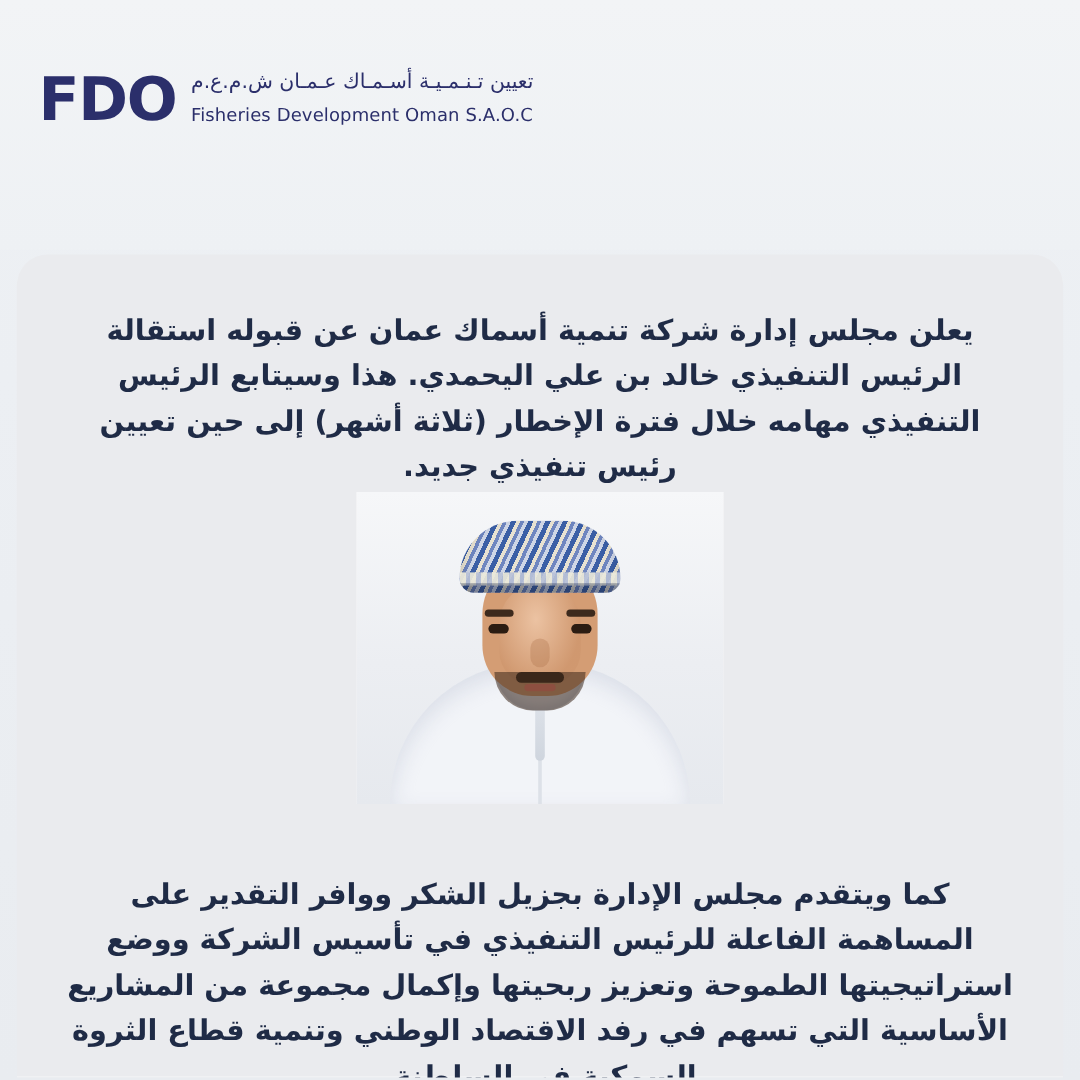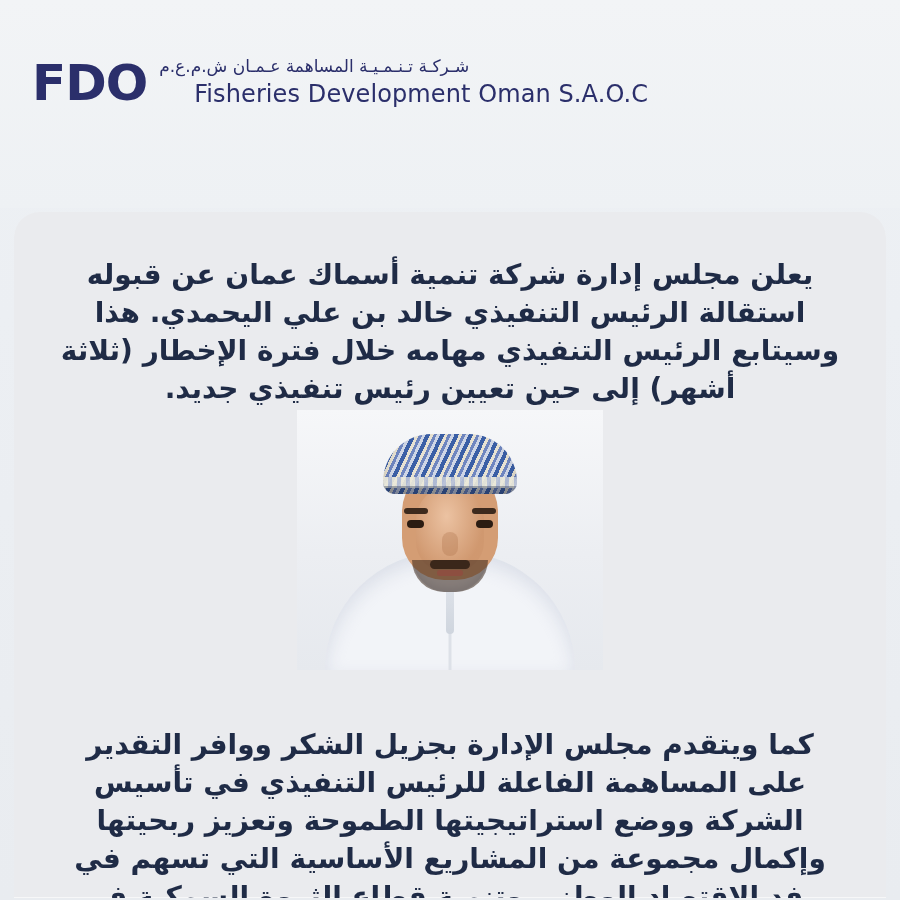--- a/index.html
+++ b/index.html
@@ -29,21 +29,21 @@
     width: 900px;
     height: 208px;
     background: linear-gradient(180deg, #f2f4f6 0%, #eef1f4 100%);
   }
   .logo-block {
     position: absolute;
     top: 52px;
     left: 32px;
     display: flex;
     flex-direction: row;
-    align-items: center;
+    align-items: flex-end;
     direction: ltr;
   }
   .logo-mark {
     font-family: "DejaVu Sans", "Liberation Sans", sans-serif;
     font-weight: bold;
     font-size: 50px;
     line-height: 54px;
     letter-spacing: -1px;
     color: #2b2f6b;
     padding-top: 4px;
@@ -56,45 +56,44 @@
   }
   .logo-ar {
     direction: rtl;
     font-size: 17px;
     line-height: 24px;
     color: #2b2f6b;
     letter-spacing: 2px;
     white-space: nowrap;
   }
   .logo-en {
-    font-size: 24px;
+    font-size: 15px;
     line-height: 28px;
     color: #2b2f6b;
     white-space: nowrap;
     margin-top: 2px;
     letter-spacing: 0.1px;
-    margin-left: 35px;
   }
 
   
   .card {
     position: absolute;
     top: 212px;
     left: 14px;
     width: 872px;
     height: 686px;
     background: #eaebee;
     border-radius: 26px 26px 0 0;
     box-shadow: 0 -1px 0 rgba(255,255,255,0.6) inset;
     overflow: hidden;
   }
 
   .para {
     color: #1f2b46;
-    font-size: 28px;
+    font-size: 24px;
     line-height: 38px;
     text-align: center;
     direction: rtl;
     font-weight: bold;
     letter-spacing: 0;
   }
   .para-top {
     position: absolute;
     top: 44px;
     left: 38px;
@@ -299,21 +298,21 @@
 </style>
 </head>
 <body>
 
 <div class="page">
 
   <div class="header">
     <div class="logo-block">
       <div class="logo-mark">FDO</div>
       <div class="logo-text">
-        <div class="logo-ar">شـركـة تـنـمـيـة المساهمة عـمـان ش.م.ع.م</div>
+        <div class="logo-ar">تعيين تـنـمـيـة أسـمـاك عـمـان ش.م.ع.م</div>
         <div class="logo-en">Fisheries Development Oman S.A.O.C</div>
       </div>
     </div>
   </div>
 
   <div class="card">
 
     <div class="para para-top">يعلن مجلس إدارة شركة تنمية أسماك عمان عن قبوله استقالة الرئيس التنفيذي خالد بن علي اليحمدي. هذا وسيتابع الرئيس التنفيذي مهامه خلال فترة الإخطار (ثلاثة أشهر) إلى حين تعيين رئيس تنفيذي جديد.</div>
 
     <div class="portrait-wrap">

